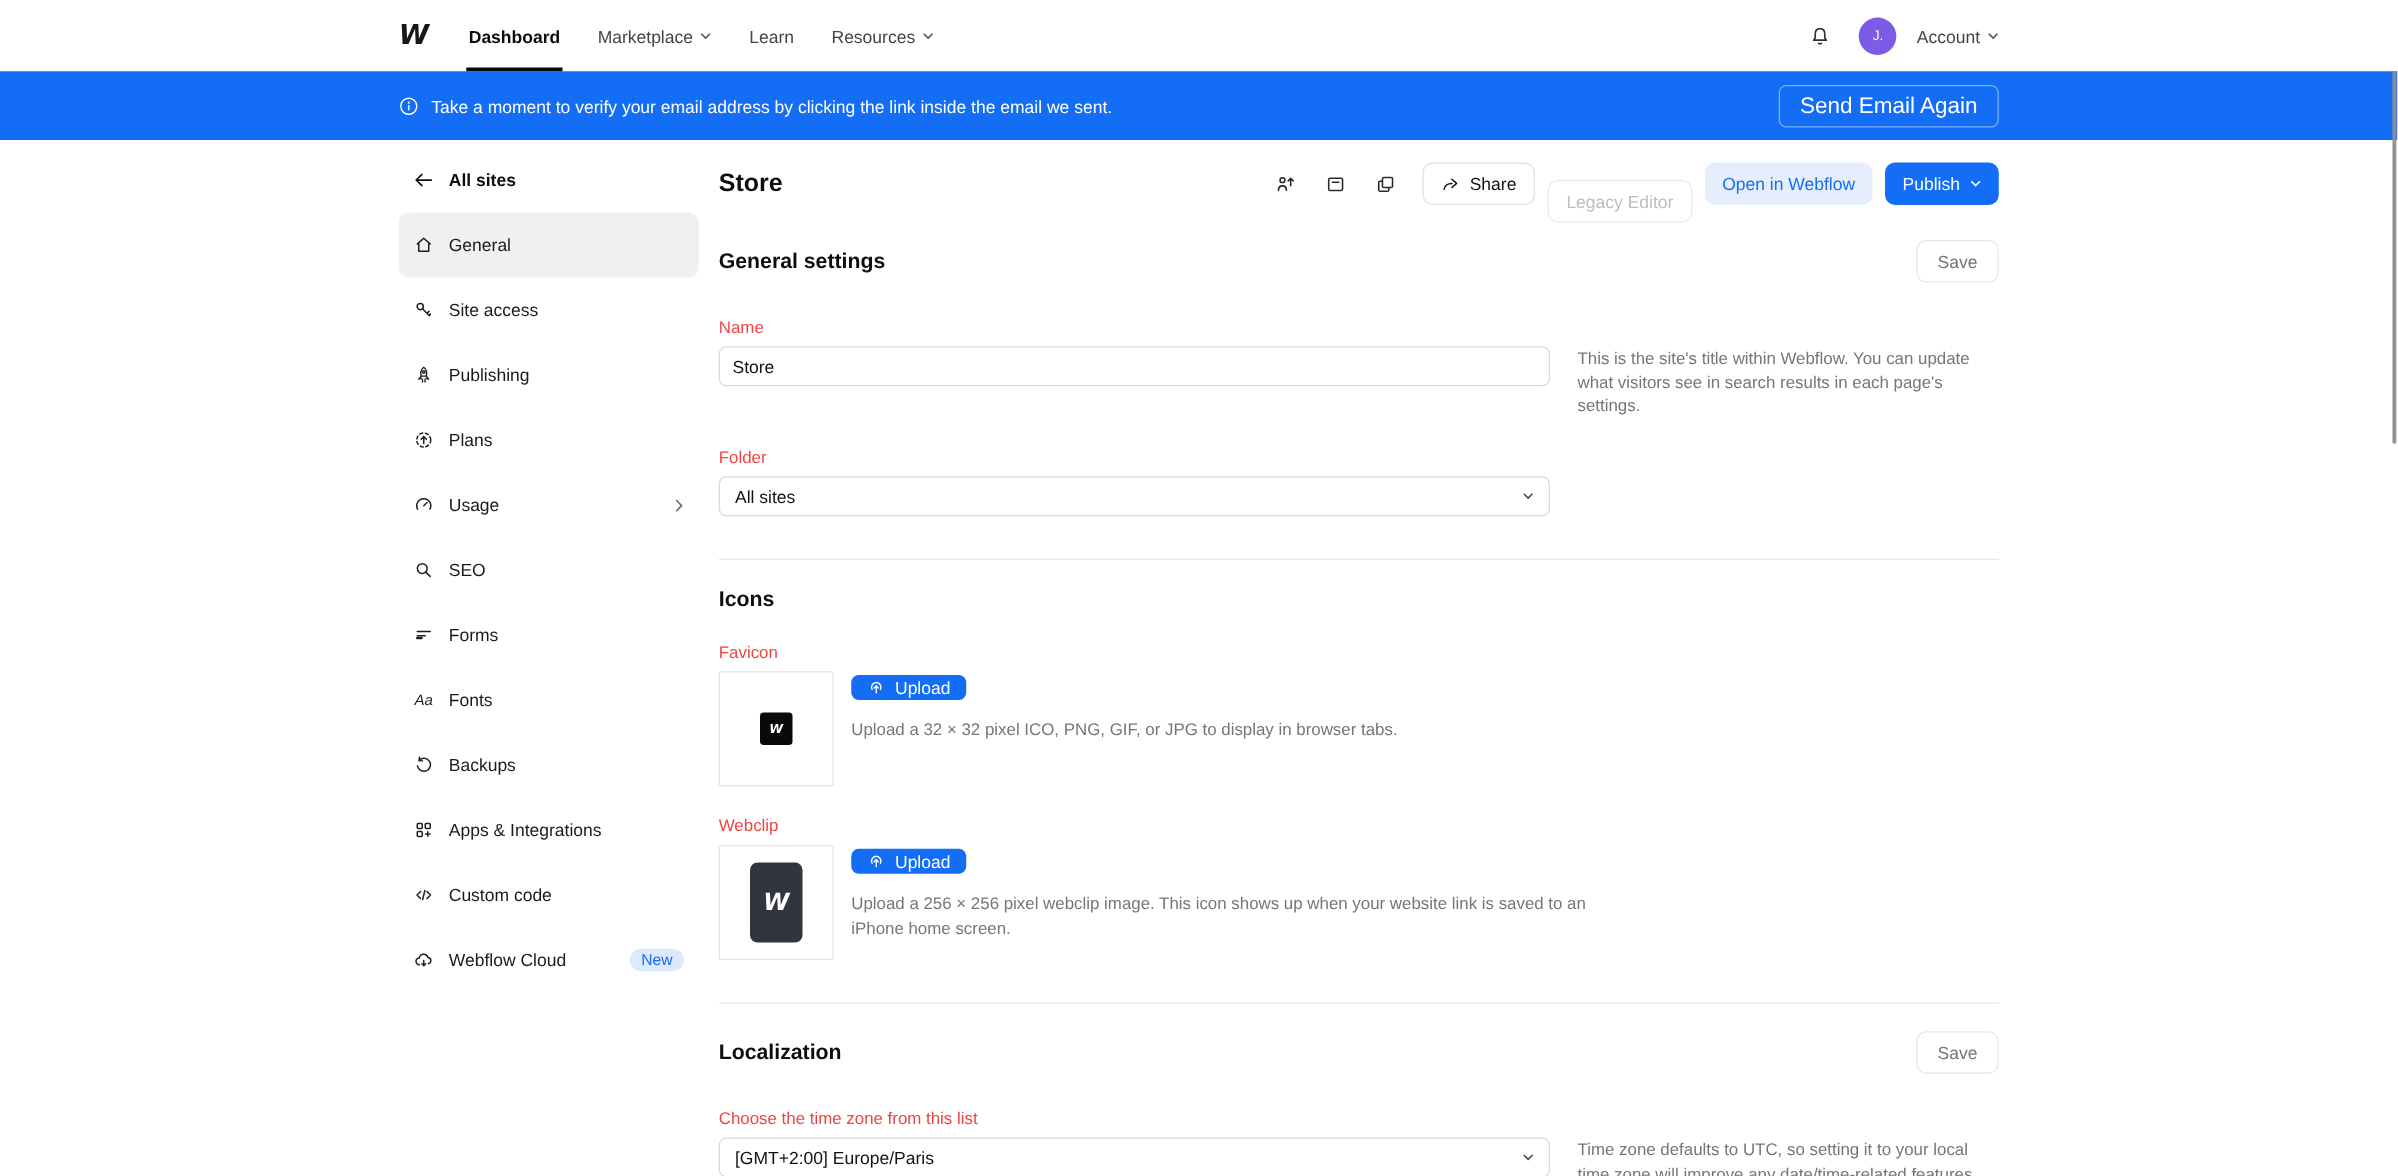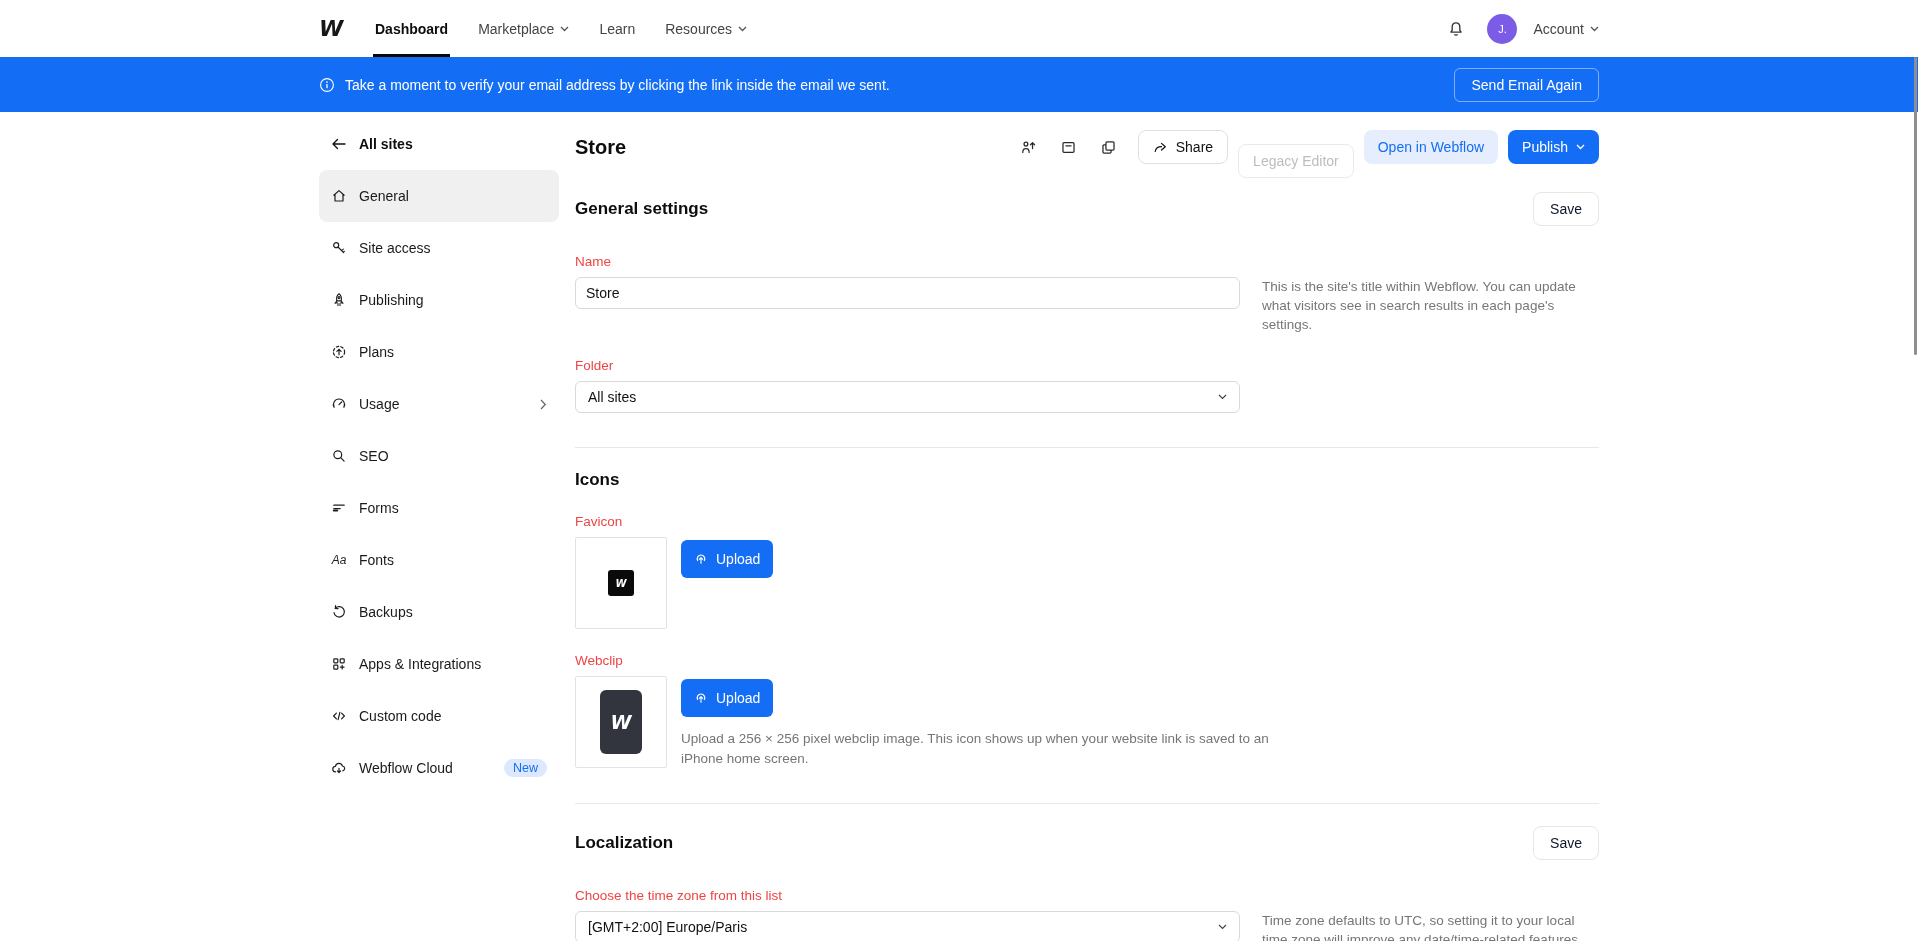--- a/index.html
+++ b/index.html
@@ -22,21 +22,21 @@
   .avatar { width:30px; height:30px; border-radius:50%; background:#7C5CE6; color:#fff;
     font-size:11px; display:flex; align-items:center; justify-content:center; }
   .account { display:flex; align-items:center; gap:6px; font-size:14px; color:#444; cursor:pointer; }
   .chev { width:9px; height:6px; }
 
   
   .banner { height:55px; background:#146EF5; color:#fff; }
   .banner .container { height:100%; display:flex; align-items:center; }
   .banner-msg { display:flex; align-items:center; gap:10px; font-size:14px; }
   .banner-btn { margin-left:auto; height:34px; padding:0 16px; background:transparent;
-    border:1px solid rgba(255,255,255,0.45); border-radius:6px; color:#fff; font-size:14px;
+    border:1px solid rgba(255,255,255,0.45); border-radius:6px; color:#fff; font-size:18px;
     font-family:inherit; cursor:pointer; }
 
   
   .page { display:flex; gap:16px; }
   .sidebar { width:240px; padding-top:20px; flex:none; }
   .main { flex:1; padding-top:16px; }
 
   
   .back-row { display:flex; align-items:center; gap:12px; padding:4px 12px 18px 12px;
     font-size:14px; font-weight:bold; color:#0d0d0d; cursor:pointer; }
@@ -59,21 +59,21 @@
   .btn { font-family:inherit; font-size:14px; border-radius:8px; height:34px; cursor:pointer;
     display:inline-flex; align-items:center; gap:8px; }
   .btn-share { background:#fff; border:1px solid #E0E0E0; color:#111; padding:0 14px; margin-left:4px; }
   .btn-disabled { background:#fff; border:1px solid #EAEAEA; color:#BDBDBD; padding:0 14px; cursor:default;margin-top:27px; }
   .btn-tint { background:#E6EEFD; border:none; color:#146EF5; padding:0 14px; }
   .btn-primary { background:#146EF5; border:none; color:#fff; padding:0 14px; }
 
   
   .section-head { display:flex; align-items:center; justify-content:space-between; margin-top:26px; }
   .section-title { font-size:17px; font-weight:bold; color:#0d0d0d; }
-  .btn-save { background:#fff; border:1px solid #E6E6E6; color:#0f172a; padding:0 16px;
+  .btn-save { background:#fff; border:1px solid #E6E6E6; color:#737373; padding:0 16px;
     height:34px; border-radius:8px; font-size:14px; font-family:inherit; cursor:default; }
 
   .field-label { font-size:13.5px; color:#ef4444; margin-bottom:8px; }
   .field-row { display:flex; gap:22px; }
   .field-col { width:665px; }
   .help { width:330px; font-size:13.5px; color:#767676; line-height:1.42; }
 
   .text-input { width:100%; height:32px; border:1px solid #D9D9D9; border-radius:6px;
     padding:0 10px; font-size:14px; font-family:inherit; color:#111; }
   .select { width:100%; height:32px; border:1px solid #D9D9D9; border-radius:6px;
@@ -89,21 +89,21 @@
 
   
   .upload-row { display:flex; gap:14px; }
   .preview-box { width:92px; height:92px; border:1px solid #E3E3E3; border-radius:2px;
     display:flex; align-items:center; justify-content:center; flex:none; }
   .fav-mark { width:26px; height:26px; background:#0a0a0a; border-radius:3px; display:flex;
     align-items:center; justify-content:center; }
   .clip-mark { width:42px; height:64px; background:#32353D; border-radius:6px; display:flex;
     align-items:center; justify-content:center; }
   .upload-col { padding-top:3px; }
-  .btn-upload { background:#146EF5; border:none; color:#fff; height:38px; padding:0 13px;
+  .btn-upload { background:#146EF5; border:none; color:#fff; height:20px; padding:0 13px;
     border-radius:6px; font-size:14px; font-family:inherit; cursor:pointer;
     display:inline-flex; align-items:center; gap:8px; }
   .upload-help { margin-top:12px; font-size:13.5px; color:#767676; line-height:1.45; max-width:620px; }
 
   .scroll-thumb { position:fixed; top:57px; right:1px; width:3px; height:298px;
     background:#8f8f8f; border-radius:2px; }
 
   .wmark { font-weight:bold; font-style:italic; font-family:"DejaVu Sans", sans-serif; }
 </style>
 </head>
@@ -386,20 +386,21 @@
             </div>
         </div>
         <div class="upload-col">
           <button class="btn-upload">
             <svg width="14" height="14" viewBox="0 0 16 16" fill="none" stroke="#fff" stroke-width="1.3" stroke-linecap="round" stroke-linejoin="round">
                 <path d="M4.2 9.8a4.3 4.3 0 1 1 7.6 0"></path>
                 <path d="M8 6.6v6.2M6.1 8.4L8 6.5l1.9 1.9"></path>
               </svg>
             <span>Upload</span>
           </button>
+          <div class="upload-help">Upload a 32 × 32 pixel ICO, PNG, GIF, or JPG to display in browser tabs.</div>
         </div>
       </div>
     </div>
 
     <div class="mt24">
       <div class="field-label">Webclip</div>
       <div class="upload-row">
         <div class="preview-box">
           <div class="clip-mark">
               <span class="wmark" style="color:#fff; font-size:19px;">W</span>

